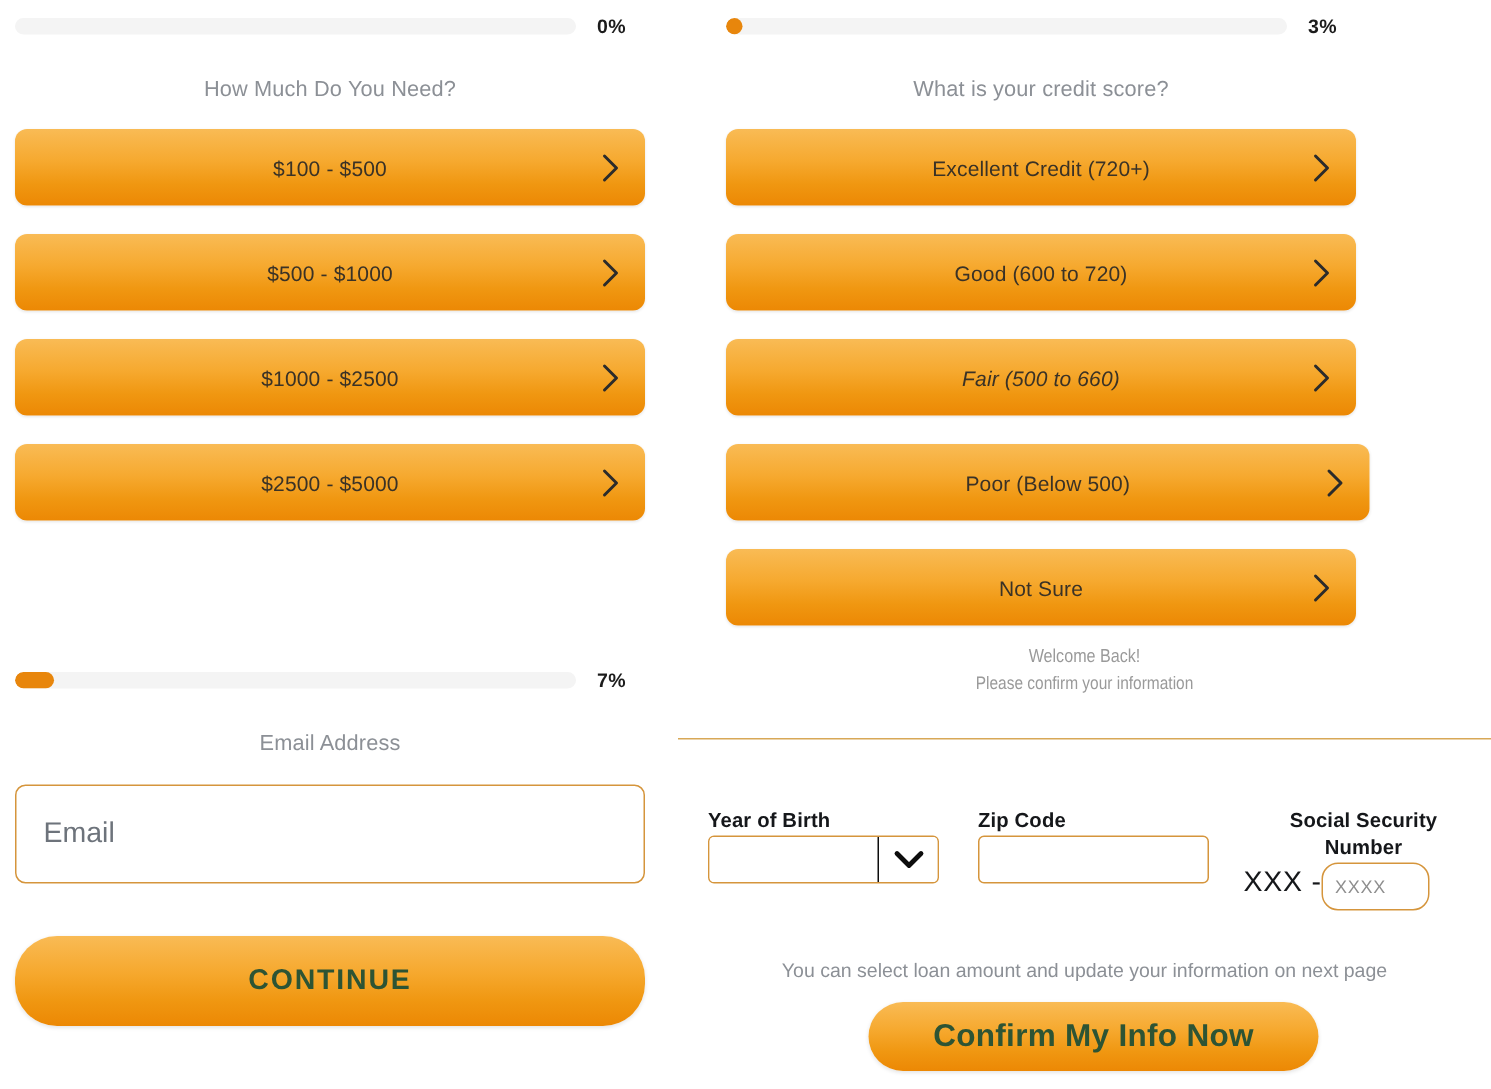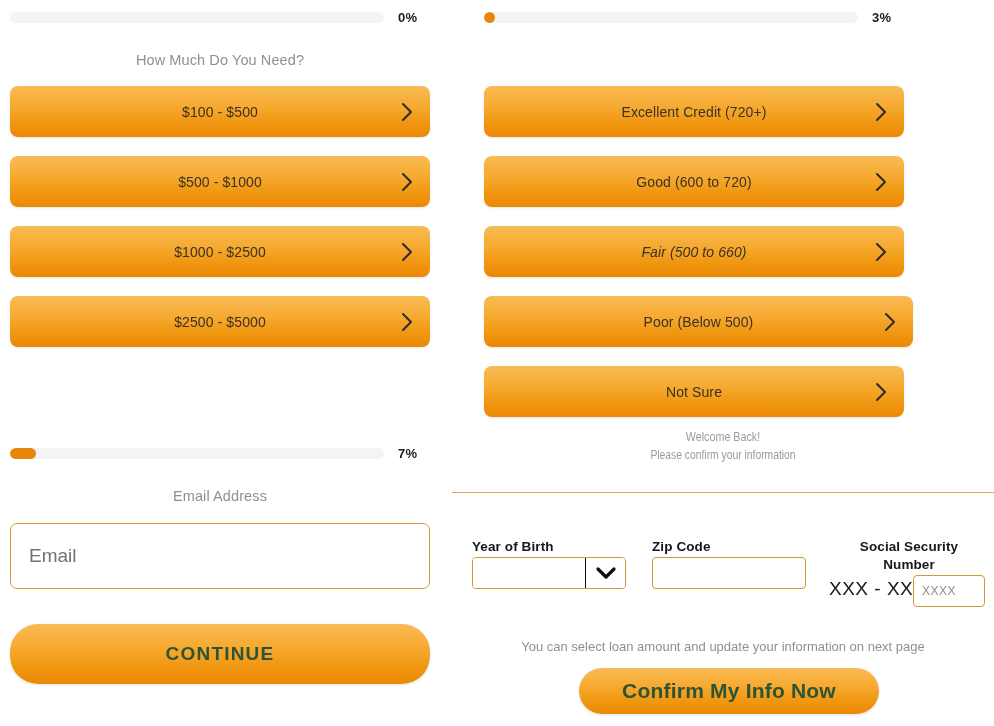--- a/index.html
+++ b/index.html
@@ -191,20 +191,21 @@
 
   <button class="cta" id="continue-button" style="left:10px; top:624px; width:420px; height:60px;">CONTINUE</button>
 
   <div class="progress-row" style="left:484px; top:10px; width:420px;">
     <div class="progress-track" style="width:374px;">
       <div class="progress-fill" id="fill-right-top" style="width:3%;"></div>
     </div>
     <span class="progress-pct">3%</span>
   </div>
 
+  <div class="question" style="left:484px; top:52px; width:420px;">What is your credit score?</div>
 
   <button class="opt-btn" style="left:484px; top:86px; width:420px;">
     <span class="opt-label">Excellent Credit (720+)</span>
     <span class="chev-right">
       <svg width="13" height="20" viewBox="0 0 13 20">
           <path d="M2 2 L10 10 L2 18" fill="none" stroke="#2b2b2b" stroke-width="2" stroke-linecap="round" stroke-linejoin="round"></path>
         </svg>
     </span>
   </button>
 
@@ -262,19 +263,19 @@
   </div>
 
   <div class="field-label" style="left:652px; top:539px;">Zip Code</div>
   <input class="txt-input" type="text" style="left: 652px; top: 557px; width: 154px; height: 32px;" placeholder="">
 
   <div class="field-label center" style="left:838px; top:538px; width:142px;">
     <div>Social Security</div>
     <div>Number</div>
   </div>
   <div class="ssn-prefix" style="left:829px; top:578px;">XXX - XX -</div>
-  <input class="txt-input" id="ssn-input" type="text" style="left: 913px; top: 575px; width: 72px; height: 32px;" placeholder="XXXX">
+  <input class="txt-input" id="ssn-input" type="text" style="left: 881px; top: 575px; width: 72px; height: 32px; border-radius: 11px;" placeholder="XXXX">
 
   <div class="note" style="left:452px; top:639px; width:542px;">You can select loan amount and update your information on next page</div>
 
   <button class="cta" id="confirm-info-button" style="left:579px; top:668px; width:300px; height:46px;">Confirm My Info Now</button>
 
 </div>
 
 </body></html>

